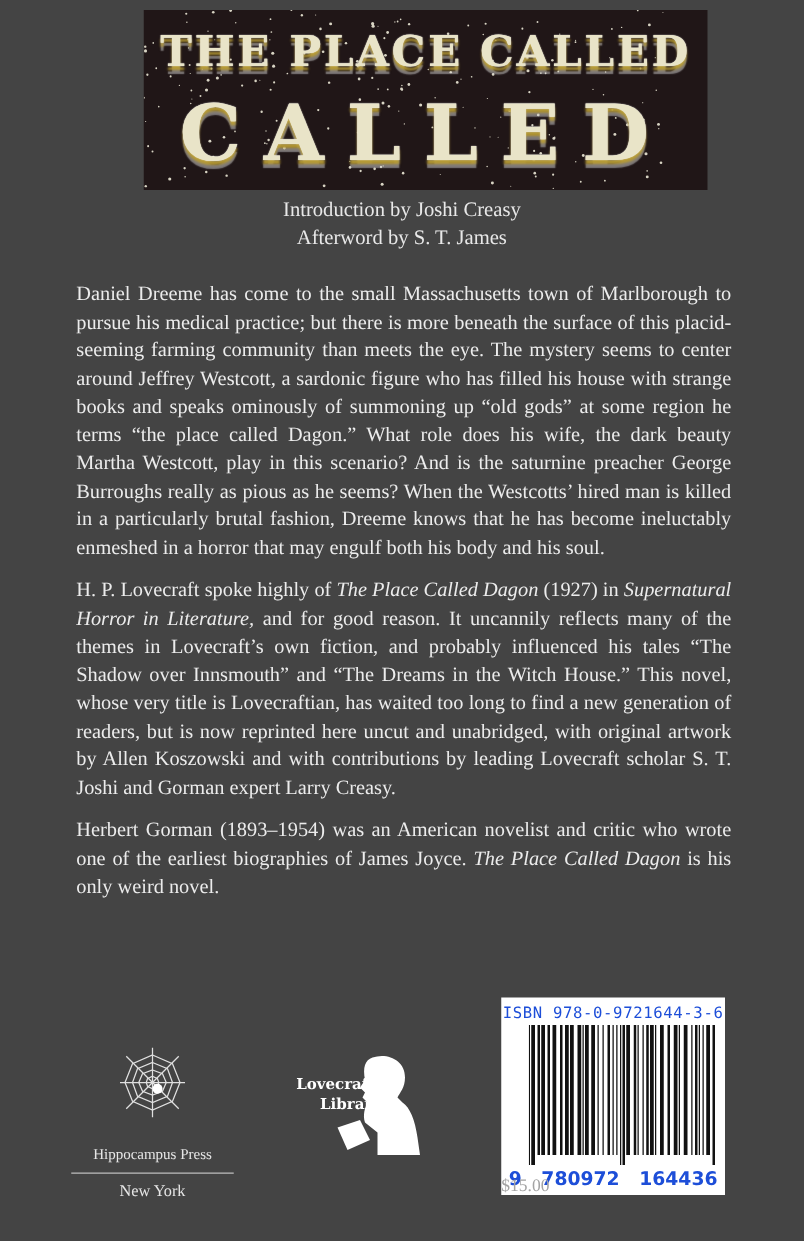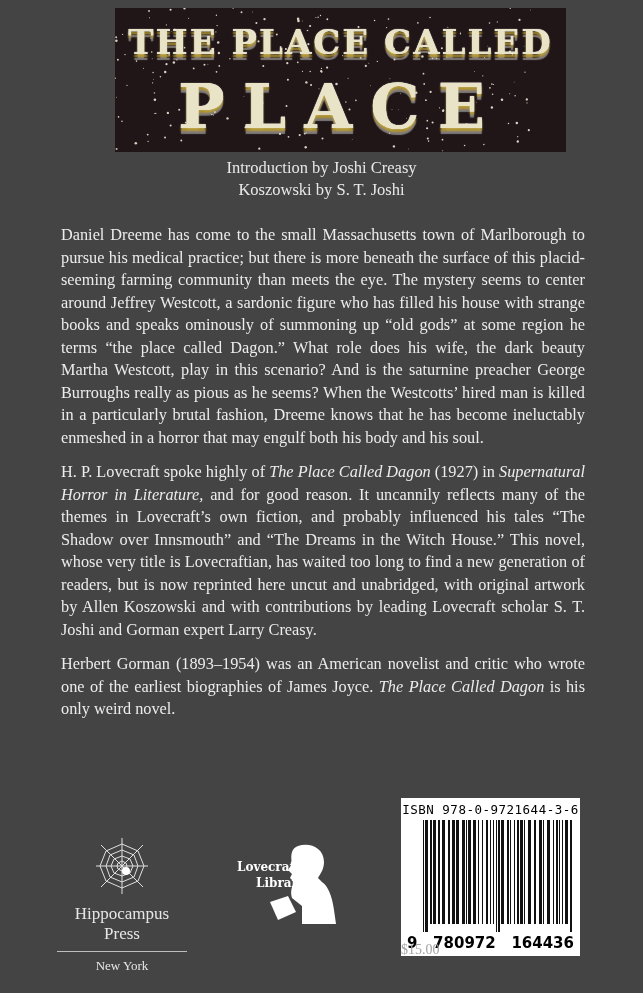--- a/index.html
+++ b/index.html
@@ -29,31 +29,31 @@
   .body-text {
     position: absolute; left: 61px; width: 524px; top: 224px;
     font-size: 16.3px; line-height: 22.5px; text-align: justify; color: #ececec;
   }
   .body-text p { margin: 0 0 12px 0; }
   .body-text i { font-style: italic; }
   .publisher {
     position: absolute; left: 57px; top: 838px; width: 130px; text-align: center;
   }
   .publisher .web { display: block; margin: 0 auto; }
-  .publisher .pname { font-size: 17px; margin-top: 10px; color: #e6e6e6; }
+  .publisher .pname { font-size: 12px; margin-top: 22px; color: #e6e6e6; }
   .publisher .rule { height: 1px; background: #bdbdbd; margin: 7px 0 6px 0; }
   .publisher .pcity { font-size: 13px; color: #e6e6e6; }
   .lovecraft-logo { position: absolute; left: 232px; top: 840px; width: 110px; height: 84px; }
   .lovecraft-logo .ll {
     position: absolute; left: 5px; font-family: "DejaVu Serif", serif;
     font-weight: bold; font-size: 12px; color: #fff;
   }
   .barcode {
     position: absolute; left: 401px; top: 798px; width: 179px; height: 158px;
-    background: #ffffff; color: #000000;
+    background: #ffffff; color: #1d4ed8;
   }
   .barcode .isbn {
     position: absolute; top: 4px; left: 0; width: 100%; text-align: center;
     font-family: "DejaVu Sans Mono", monospace; font-size: 12.5px; letter-spacing: 0.5px;
   }
   .barcode svg { position: absolute; left: 22px; top: 22px; }
   .barcode .digits {
     position: absolute; bottom: 4px; left: 6px; right: 6px;
     font-family: "DejaVu Sans", sans-serif; font-weight: bold; font-size: 15px;
     display: flex; justify-content: space-between;
@@ -285,26 +285,26 @@
         <circle cx="28.5" cy="60.3" r="0.50"></circle>
         <circle cx="240.9" cy="92.4" r="0.79"></circle>
         <circle cx="383.0" cy="24.2" r="0.57"></circle>
         <circle cx="212.1" cy="59.6" r="1.12"></circle>
         <circle cx="317.6" cy="114.6" r="1.02"></circle>
         <circle cx="40.8" cy="105.4" r="0.65"></circle>
         <circle cx="387.0" cy="91.8" r="1.27"></circle>
       </g>
   </svg>
   <div class="t1">THE PLACE CALLED</div>
-  <div class="t2">PLACE</div>
+  <div class="t2">CALLED</div>
 </div>
 
 <div class="credits">
   <div>Introduction by Joshi Creasy</div>
-  <div>Koszowski by S. T. Joshi</div>
+  <div>Afterword by S. T. James</div>
 </div>
 
 <div class="body-text">
   <p>Daniel Dreeme has come to the small Massachusetts town of Marlborough to pursue his medical practice; but there is more beneath the surface of this placid-seeming farming community than meets the eye. The mystery seems to center around Jeffrey Westcott, a sardonic figure who has filled his house with strange books and speaks ominously of summoning up “old gods” at some region he terms “the place called Dagon.” What role does his wife, the dark beauty Martha Westcott, play in this scenario? And is the saturnine preacher George Burroughs really as pious as he seems? When the Westcotts’ hired man is killed in a particularly brutal fashion, Dreeme knows that he has become ineluctably enmeshed in a horror that may engulf both his body and his soul.</p>
   <p><span>H. P. Lovecraft spoke highly of </span><i>The Place Called Dagon</i><span> (1927) in </span><i>Supernatural Horror in Literature,</i><span> and for good reason. It uncannily reflects many of the themes in Lovecraft’s own fiction, and probably influenced his tales “The Shadow over Innsmouth” and “The Dreams in the Witch House.” This novel, whose very title is Lovecraftian, has waited too long to find a new generation of readers, but is now reprinted here uncut and unabridged, with original artwork by Allen Koszowski and with contributions by leading Lovecraft scholar S. T. Joshi and Gorman expert Larry Creasy.</span></p>
   <p><span>Herbert Gorman (1893–1954) was an American novelist and critic who wrote one of the earliest biographies of James Joyce. </span><i>The Place Called Dagon</i><span> is his only weird novel.</span></p>
 </div>
 
 <div class="publisher">
   <svg class="web" width="60" height="56" viewBox="0 0 60 56">

